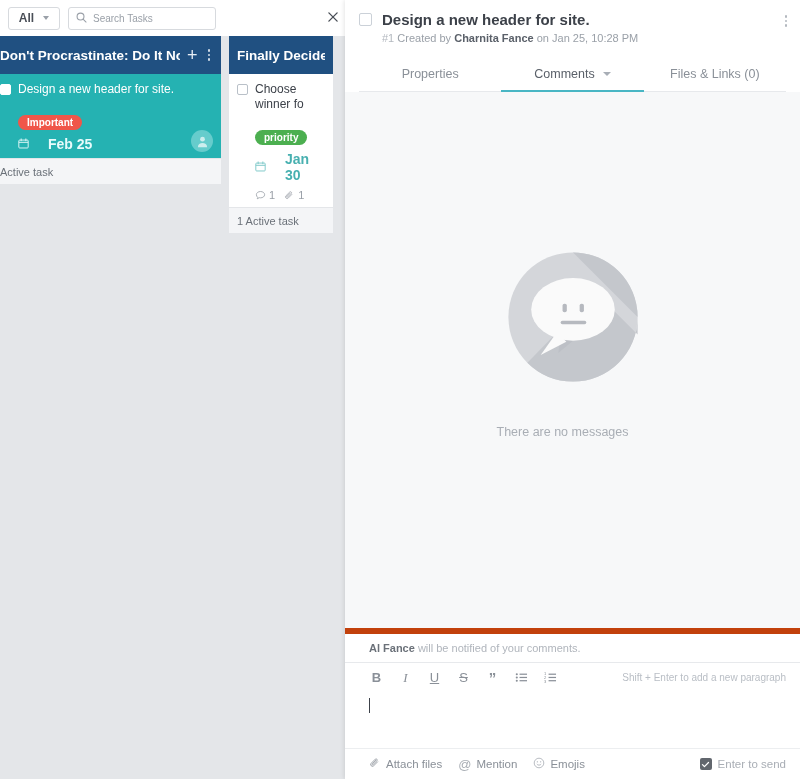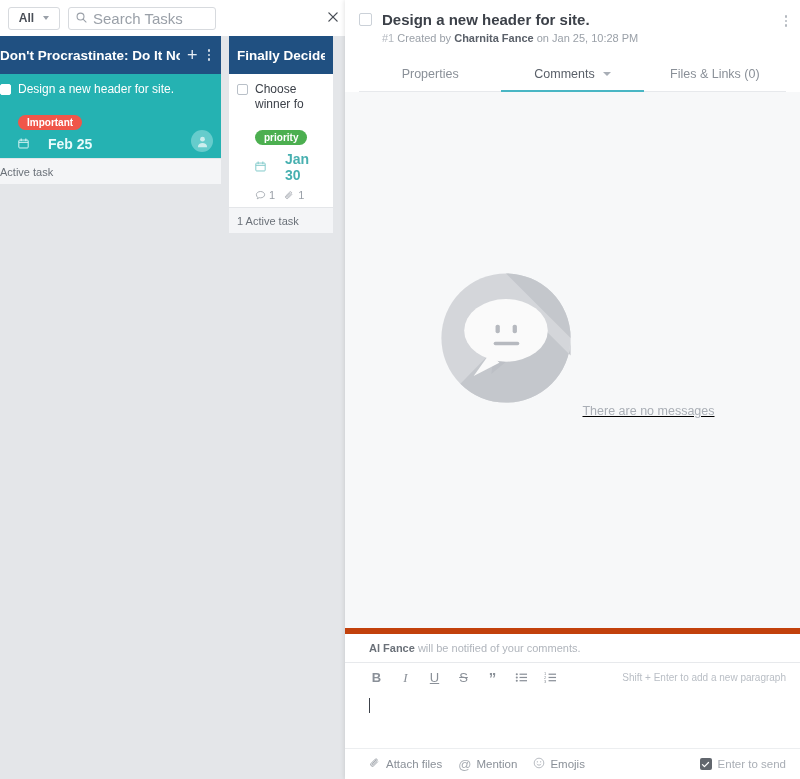--- a/index.html
+++ b/index.html
@@ -47,21 +47,21 @@
     border: 1px solid #d7dade;
     border-radius: 3px;
     background: #fff;
     display: flex; align-items: center;
     padding: 0 7px; gap: 6px;
   }
   .search-box .mag { flex: 0 0 auto; }
   .search-input {
     border: none; outline: none;
     font-family: "Liberation Sans", sans-serif;
-    font-size: 15px; color: #3c4149;
+    font-size: 10px; color: #3c4149;
     width: 100%; background: transparent;
   }
   .search-input::placeholder { color: #9aa0a8; }
 
   .columns {
     position: absolute; left: 0; top: 36px;
     display: flex; gap: 8px;
     padding-left: 0px;
   }
   .column { width: 0; }
@@ -187,21 +187,21 @@
     border-top: 4.5px solid #a8aeb6;
   }
 
   .p-body {
     flex: 1 1 auto;
     background: #f7f8f9;
     display: flex; flex-direction: column;
     align-items: center; justify-content: center;
     position: relative;
   }
-  .empty-wrap { display: flex; align-items: flex-end; margin-top: -40px; text-decoration: underline; }
+  .empty-wrap { display: flex; flex-direction: column; align-items: flex-start; margin-top: -40px; }
   .empty-text { margin-top: 28px; font-size: 12.5px; color: #a9aeb5; }
 
   
   .notify-bar {
     border-top: 6px solid #c2410c;
     padding: 8px 4px 8px 24px;
     font-size: 11px; color: #b0b5bc; background: #fff;
   }
   .notify-bar b { color: #6b7179; }
   .fmt-bar {

